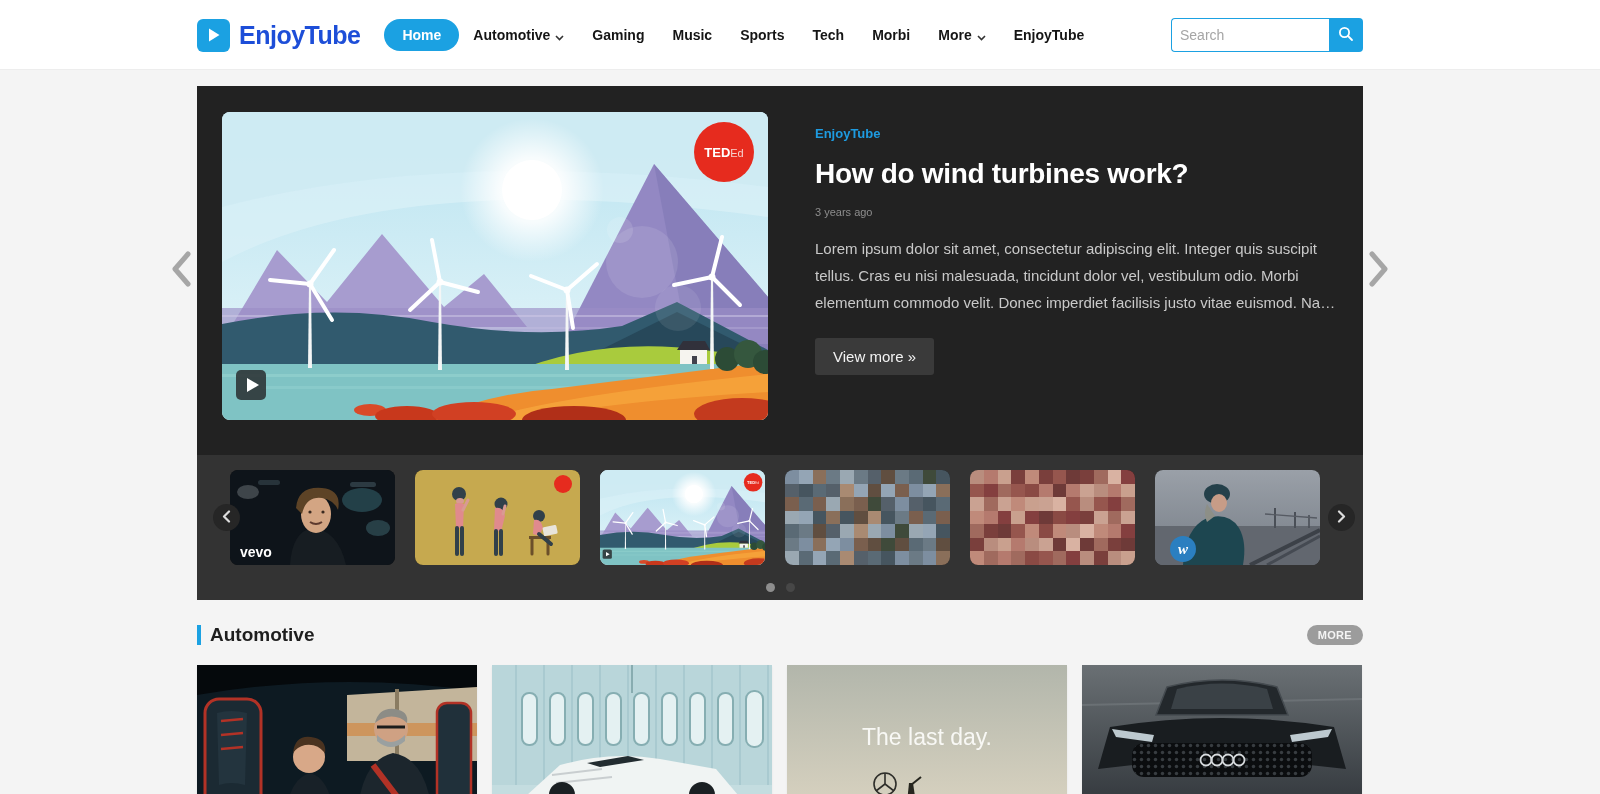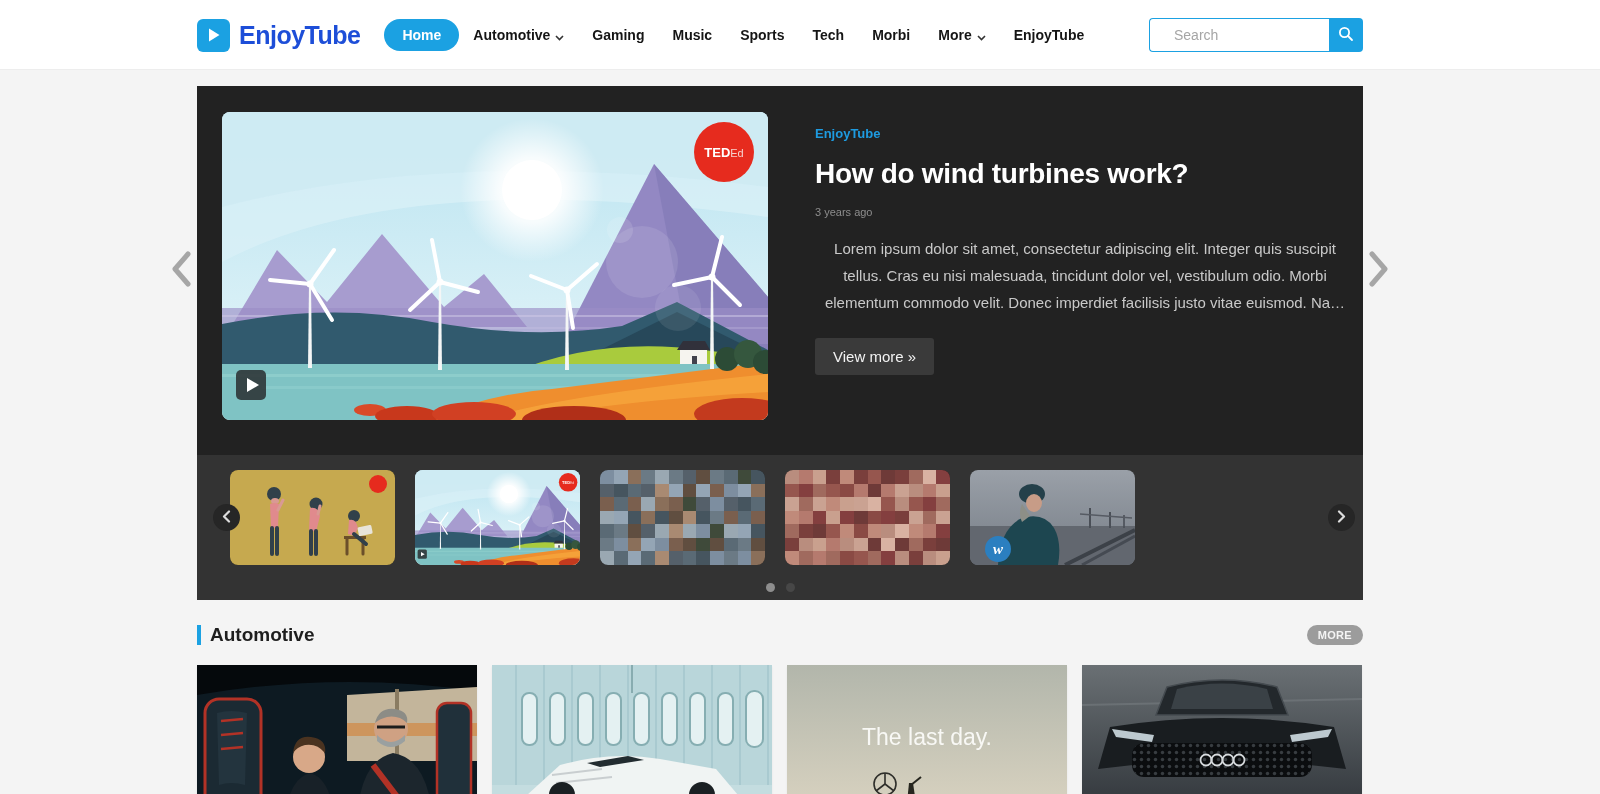--- a/index.html
+++ b/index.html
@@ -13,22 +13,22 @@
   .logo-icon { width:33px; height:33px; background:#1ba1e2; border-radius:6px;
     display:flex; align-items:center; justify-content:center; }
   .logo-icon svg { display:block; }
   .logo-text { font-size:25px; font-weight:700; color:#1d4ed8; letter-spacing:-0.5px; }
   .nav { display:flex; align-items:center; margin-left:24px; }
   .nav-item { font-size:14px; font-weight:700; color:#151515; padding:8px 14px; cursor:pointer;
     display:flex; align-items:center; gap:5px; white-space:nowrap; }
   .nav-item.active { background:#1ba1e2; color:#fff; border-radius:16px; padding:8px 18px; }
   .chev-down { display:inline-block; margin-top:2px; }
   .search { margin-left:auto; display:flex; height:34px; }
-  .search input { width:180px; height:34px; border:1px solid #1ba1e2; border-right:none;
-    border-radius:4px 0 0 4px; padding:0 24px; font-size:14px; color:#333; outline:none;
+  .search input { width:158px; height:34px; border:1px solid #1ba1e2; border-right:none;
+    border-radius:4px 0 0 4px; padding:0 8px; font-size:14px; color:#333; outline:none;
     font-family:"Liberation Sans", sans-serif; }
   .search input::placeholder { color:#a5a5a5; }
   .search-btn { width:34px; height:34px; background:#1ba1e2; border:none; border-radius:0 4px 4px 0;
     display:flex; align-items:center; justify-content:center; cursor:pointer; }
 
   
   .hero-area { position:relative; margin:16px 0 0 197px; width:1166px; }
   .hero-box { width:1166px; height:514px; background:#222222; }
   .big-arrow { position:absolute; top:160px; width:36px; height:48px; background:none; border:none;
     cursor:pointer; display:flex; align-items:center; justify-content:center; }
@@ -36,21 +36,21 @@
   .big-arrow.right { right:-34px; }
 
   .hero-slide { display:flex; padding:26px 25px 0 25px; height:369px; }
   .hero-image { position:relative; width:546px; height:308px; border-radius:8px; overflow:hidden;
     flex:none; cursor:pointer; }
   .hero-image svg { display:block; width:546px; height:308px; }
   .hero-content { padding:14px 0 0 47px; width:545px; }
   .hero-category { color:#1e9be0; font-size:13px; font-weight:700; cursor:pointer; }
   .hero-title { color:#ffffff; font-size:28px; font-weight:700; margin-top:17px; letter-spacing:-0.3px; cursor:pointer; }
   .hero-time { color:#8d8d8d; font-size:11px; margin-top:16px; }
-  .hero-excerpt { color:#c9c9c9; font-size:15px; line-height:27px; margin-top:17px; width:540px;text-align:center; }
+  .hero-excerpt { color:#c9c9c9; font-size:15px; line-height:27px; margin-top:17px; width:540px; }
   .view-more { margin-top:22px; display:inline-block; background:#3a3a3a; color:#f2f2f2;
     border:none; font-size:15px; padding:10px 18px; border-radius:3px; cursor:pointer;
     font-family:"Liberation Sans", sans-serif; }
 
   
   .thumb-strip { position:relative; height:145px; background:#333333; padding:15px 0 0 33px; }
   .thumbs { display:flex; gap:20px; }
   .thumb { width:165px; height:95px; border-radius:8px; overflow:hidden; flex:none; cursor:pointer;
     position:relative; background:#111; }
   .thumb svg { display:block; width:165px; height:95px; }
@@ -264,20 +264,37 @@
             </svg></span>
       </button>
       <button class="circ-btn right">
         <span><svg width="9" height="13" viewBox="0 0 9 13">
               <polyline points="2,1.5 7,6.5 2,11.5" fill="none" stroke="#dddddd" stroke-width="2.2" stroke-linecap="round" stroke-linejoin="round"></polyline>
             </svg></span>
       </button>
 
       <div class="thumbs">
 
+        <div class="thumb">
+          <svg viewBox="0 0 165 95">
+            <rect width="165" height="95" fill="#0e141a"></rect>
+            <ellipse cx="132" cy="30" rx="20" ry="12" fill="#3f7580" opacity="0.45"></ellipse>
+            <ellipse cx="148" cy="58" rx="12" ry="8" fill="#57909c" opacity="0.35"></ellipse>
+            <ellipse cx="18" cy="22" rx="11" ry="7" fill="#cfd8dc" opacity="0.25"></ellipse>
+            <rect x="120" y="12" width="26" height="5" rx="2.5" fill="#2c3a42"></rect>
+            <rect x="28" y="10" width="22" height="5" rx="2.5" fill="#27333a"></rect>
+            <path d="M60,95 Q62,62 82,58 Q108,60 116,95 Z" fill="#171d22"></path>
+            <ellipse cx="86" cy="44" rx="15" ry="19" fill="#d3a583"></ellipse>
+            <path d="M66,38 Q68,16 92,18 Q112,20 108,40 Q104,30 92,28 Q76,26 72,44 Z" fill="#5d4326"></path>
+            <path d="M80,52 Q86,56 92,52" stroke="#5d3a2e" stroke-width="2" fill="none"></path>
+            <circle cx="80" cy="42" r="1.6" fill="#3a2a20"></circle>
+            <circle cx="93" cy="42" r="1.6" fill="#3a2a20"></circle>
+            <text x="10" y="87" font-family="Liberation Sans, sans-serif" font-size="14" font-weight="700" fill="#ffffff">vevo</text>
+          </svg>
+        </div>
 
         <div class="thumb">
           <svg viewBox="0 0 165 95">
             <rect width="165" height="95" fill="#c6a94f"></rect>
             <g stroke-linecap="round">
               <circle cx="44" cy="24" r="7" fill="#31404a"></circle>
               <ellipse cx="45" cy="31" rx="4" ry="3" fill="#d99a93"></ellipse>
               <path d="M40,34 Q44,32 49,34 L48,58 L41,58 Z" fill="#e08a8d"></path>
               <line x1="42" y1="58" x2="42" y2="84" stroke="#31404a" stroke-width="4"></line>
               <line x1="47" y1="58" x2="47" y2="84" stroke="#31404a" stroke-width="4"></line>

